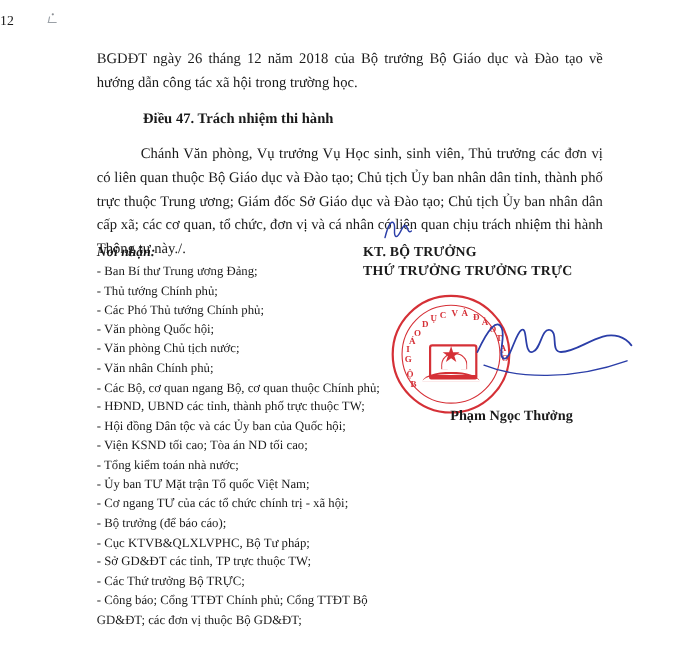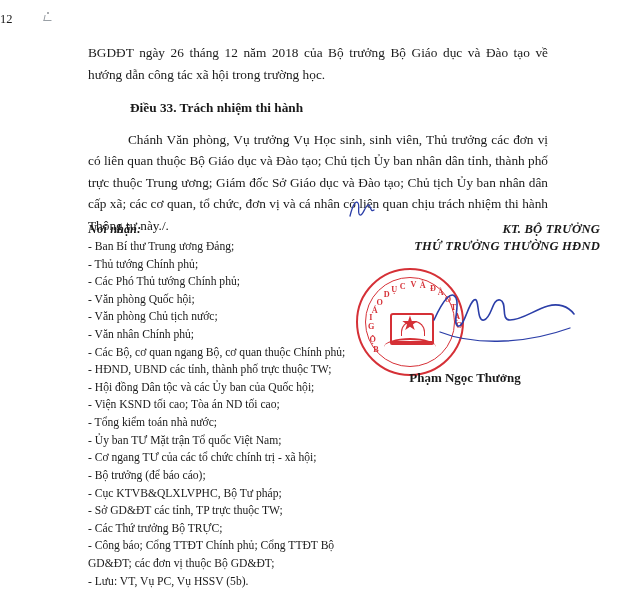--- a/index.html
+++ b/index.html
@@ -74,23 +74,22 @@
     font-size: 13.3px;
   }
   .para-body {
     margin-top: 0;
   }
   .signature-block {
     position: absolute;
     left: 330px;
     top: 222px;
     width: 270px;
-    text-align: right;
+    text-align: left;
     font-size: 12.6px;
-    font-style: italic;
   }
   .sig-line1 {
     font-weight: bold;
     letter-spacing: 0.2px;
   }
   .sig-line2 {
     font-weight: bold;
     letter-spacing: 0.2px;
     margin-top: 2px;
   }
@@ -236,21 +235,21 @@
 
   <div class="corner-mark">
     <span class="dot"></span>
     <span class="tick"></span>
   </div>
 
   <div class="page-number">12</div>
 
   <div class="body-text">
     <div class="para-body">BGDĐT ngày 26 tháng 12 năm 2018 của Bộ trưởng Bộ Giáo dục và Đào tạo về hướng dẫn công tác xã hội trong trường học.</div>
-    <div class="article-heading">Điều 33. Trách nhiệm thi hành</div>
+    <div class="article-heading">Điều 47. Trách nhiệm thi hành</div>
     <div class="para-indent">Chánh Văn phòng, Vụ trưởng Vụ Học sinh, sinh viên, Thủ trưởng các đơn vị có liên quan thuộc Bộ Giáo dục và Đào tạo; Chủ tịch Ủy ban nhân dân tỉnh, thành phố trực thuộc Trung ương; Giám đốc Sở Giáo dục và Đào tạo; Chủ tịch Ủy ban nhân dân cấp xã; các cơ quan, tổ chức, đơn vị và cá nhân có liên quan chịu trách nhiệm thi hành Thông tư này./.</div>
   </div>
 
   <div class="pen-mark">
     <svg width="30" height="24" viewBox="0 0 30 24" fill="none" xmlns="http://www.w3.org/2000/svg">
       <path d="M2 20 C5 8, 8 4, 10 7 C12 10, 9 18, 12 19 C15 20, 17 10, 20 9 C23 8, 22 17, 26 14" stroke="#2b3ea8" stroke-width="1.3" stroke-linecap="round" fill="none"></path>
     </svg>
   </div>
 
   <div class="recipients-title">Nơi nhận:</div>
@@ -267,26 +266,25 @@
     <div>- Hội đồng Dân tộc và các Ủy ban của Quốc hội;</div>
     <div>- Viện KSND tối cao; Tòa án ND tối cao;</div>
     <div>- Tổng kiểm toán nhà nước;</div>
     <div>- Ủy ban TƯ Mặt trận Tổ quốc Việt Nam;</div>
     <div>- Cơ ngang TƯ của các tổ chức chính trị - xã hội;</div>
     <div>- Bộ trưởng (để báo cáo);</div>
     <div>- Cục KTVB&amp;QLXLVPHC, Bộ Tư pháp;</div>
     <div>- Sở GD&amp;ĐT các tỉnh, TP trực thuộc TW;</div>
     <div>- Các Thứ trưởng Bộ TRỰC;</div>
     <div class="wrap">- Công báo; Cổng TTĐT Chính phủ; Cổng TTĐT Bộ GD&amp;ĐT; các đơn vị thuộc Bộ GD&amp;ĐT;</div>
-    <div>- Lưu: VT, Vụ PC, Vụ HSSV (5b).</div>
   </div>
 
   <div class="signature-block">
     <div class="sig-line1">KT. BỘ TRƯỞNG</div>
-    <div class="sig-line2">THỨ TRƯỞNG THƯỜNG HĐND</div>
+    <div class="sig-line2">THỨ TRƯỞNG TRƯỞNG TRỰC</div>
   </div>
 
   <div class="seal">
     <div class="seal-inner"></div>
     <div class="seal-text">
       <span style="transform: rotate(-118deg) translate(0,-44px) rotate(118deg);">B</span>
       <span style="transform: rotate(-105deg) translate(0,-44px) rotate(105deg);">Ộ</span>
       <span style="transform: rotate(-88deg) translate(0,-44px) rotate(88deg);">G</span>
       <span style="transform: rotate(-76deg) translate(0,-44px) rotate(76deg);">I</span>
       <span style="transform: rotate(-66deg) translate(0,-44px) rotate(66deg);">Á</span>

